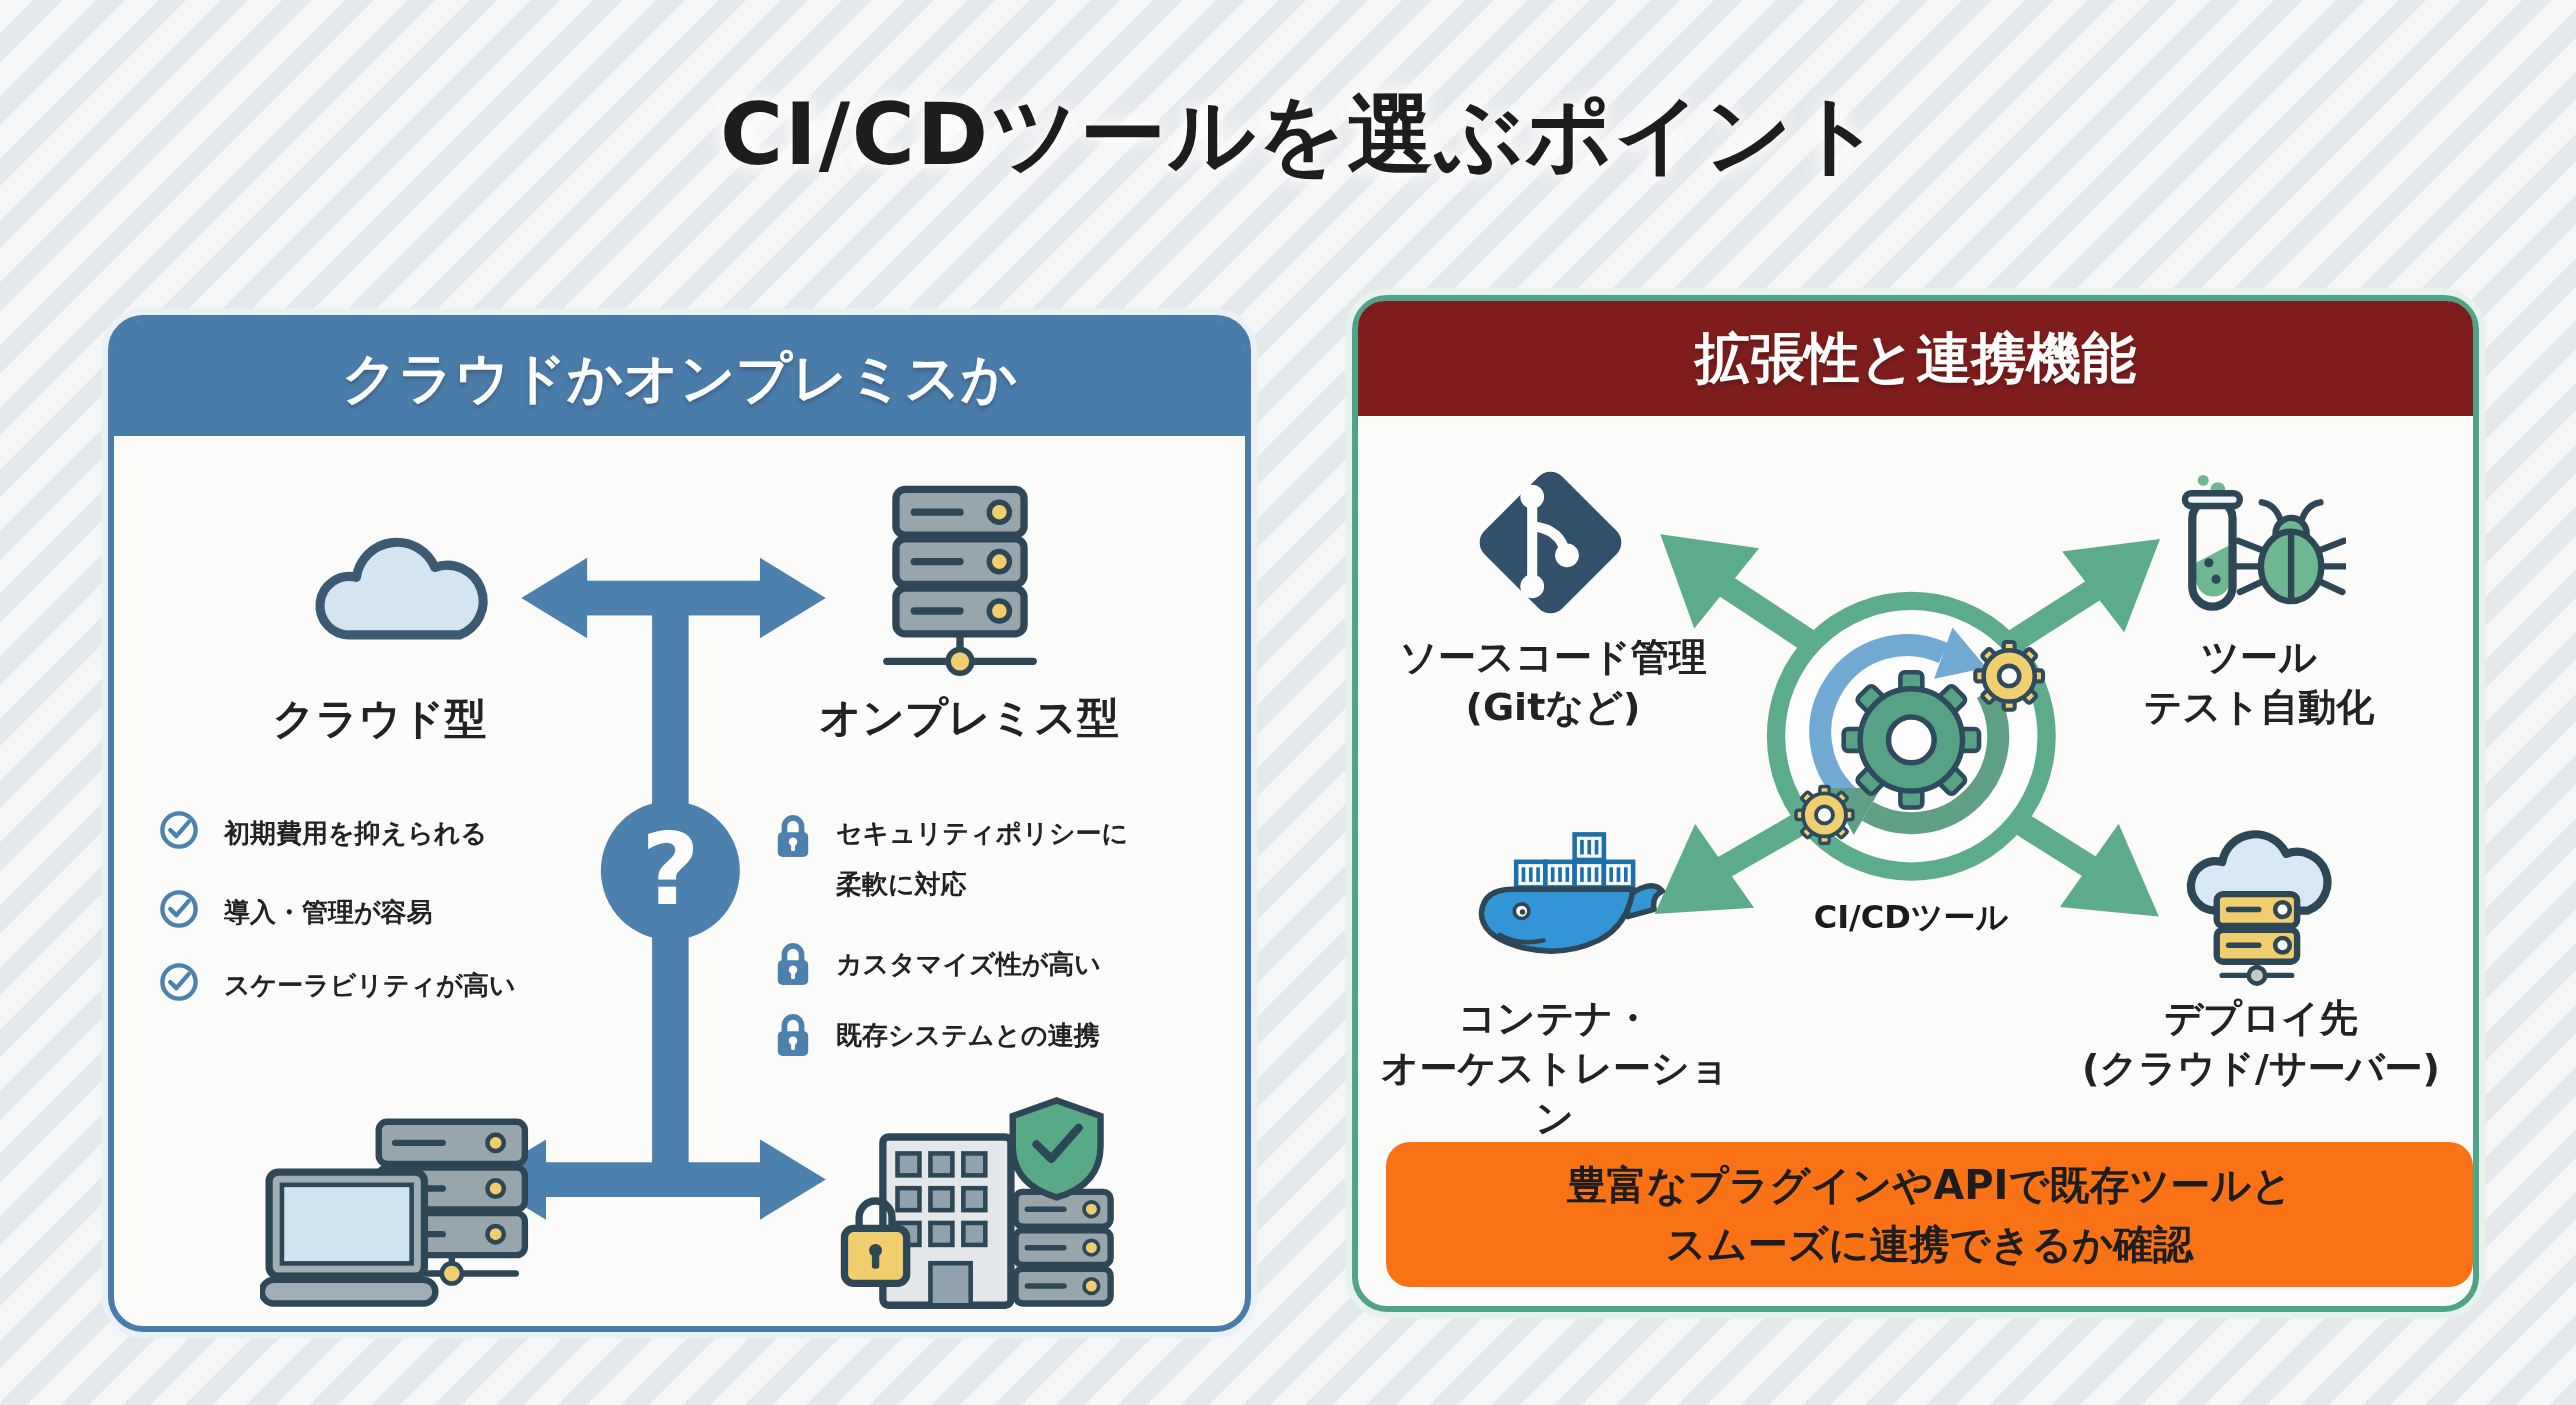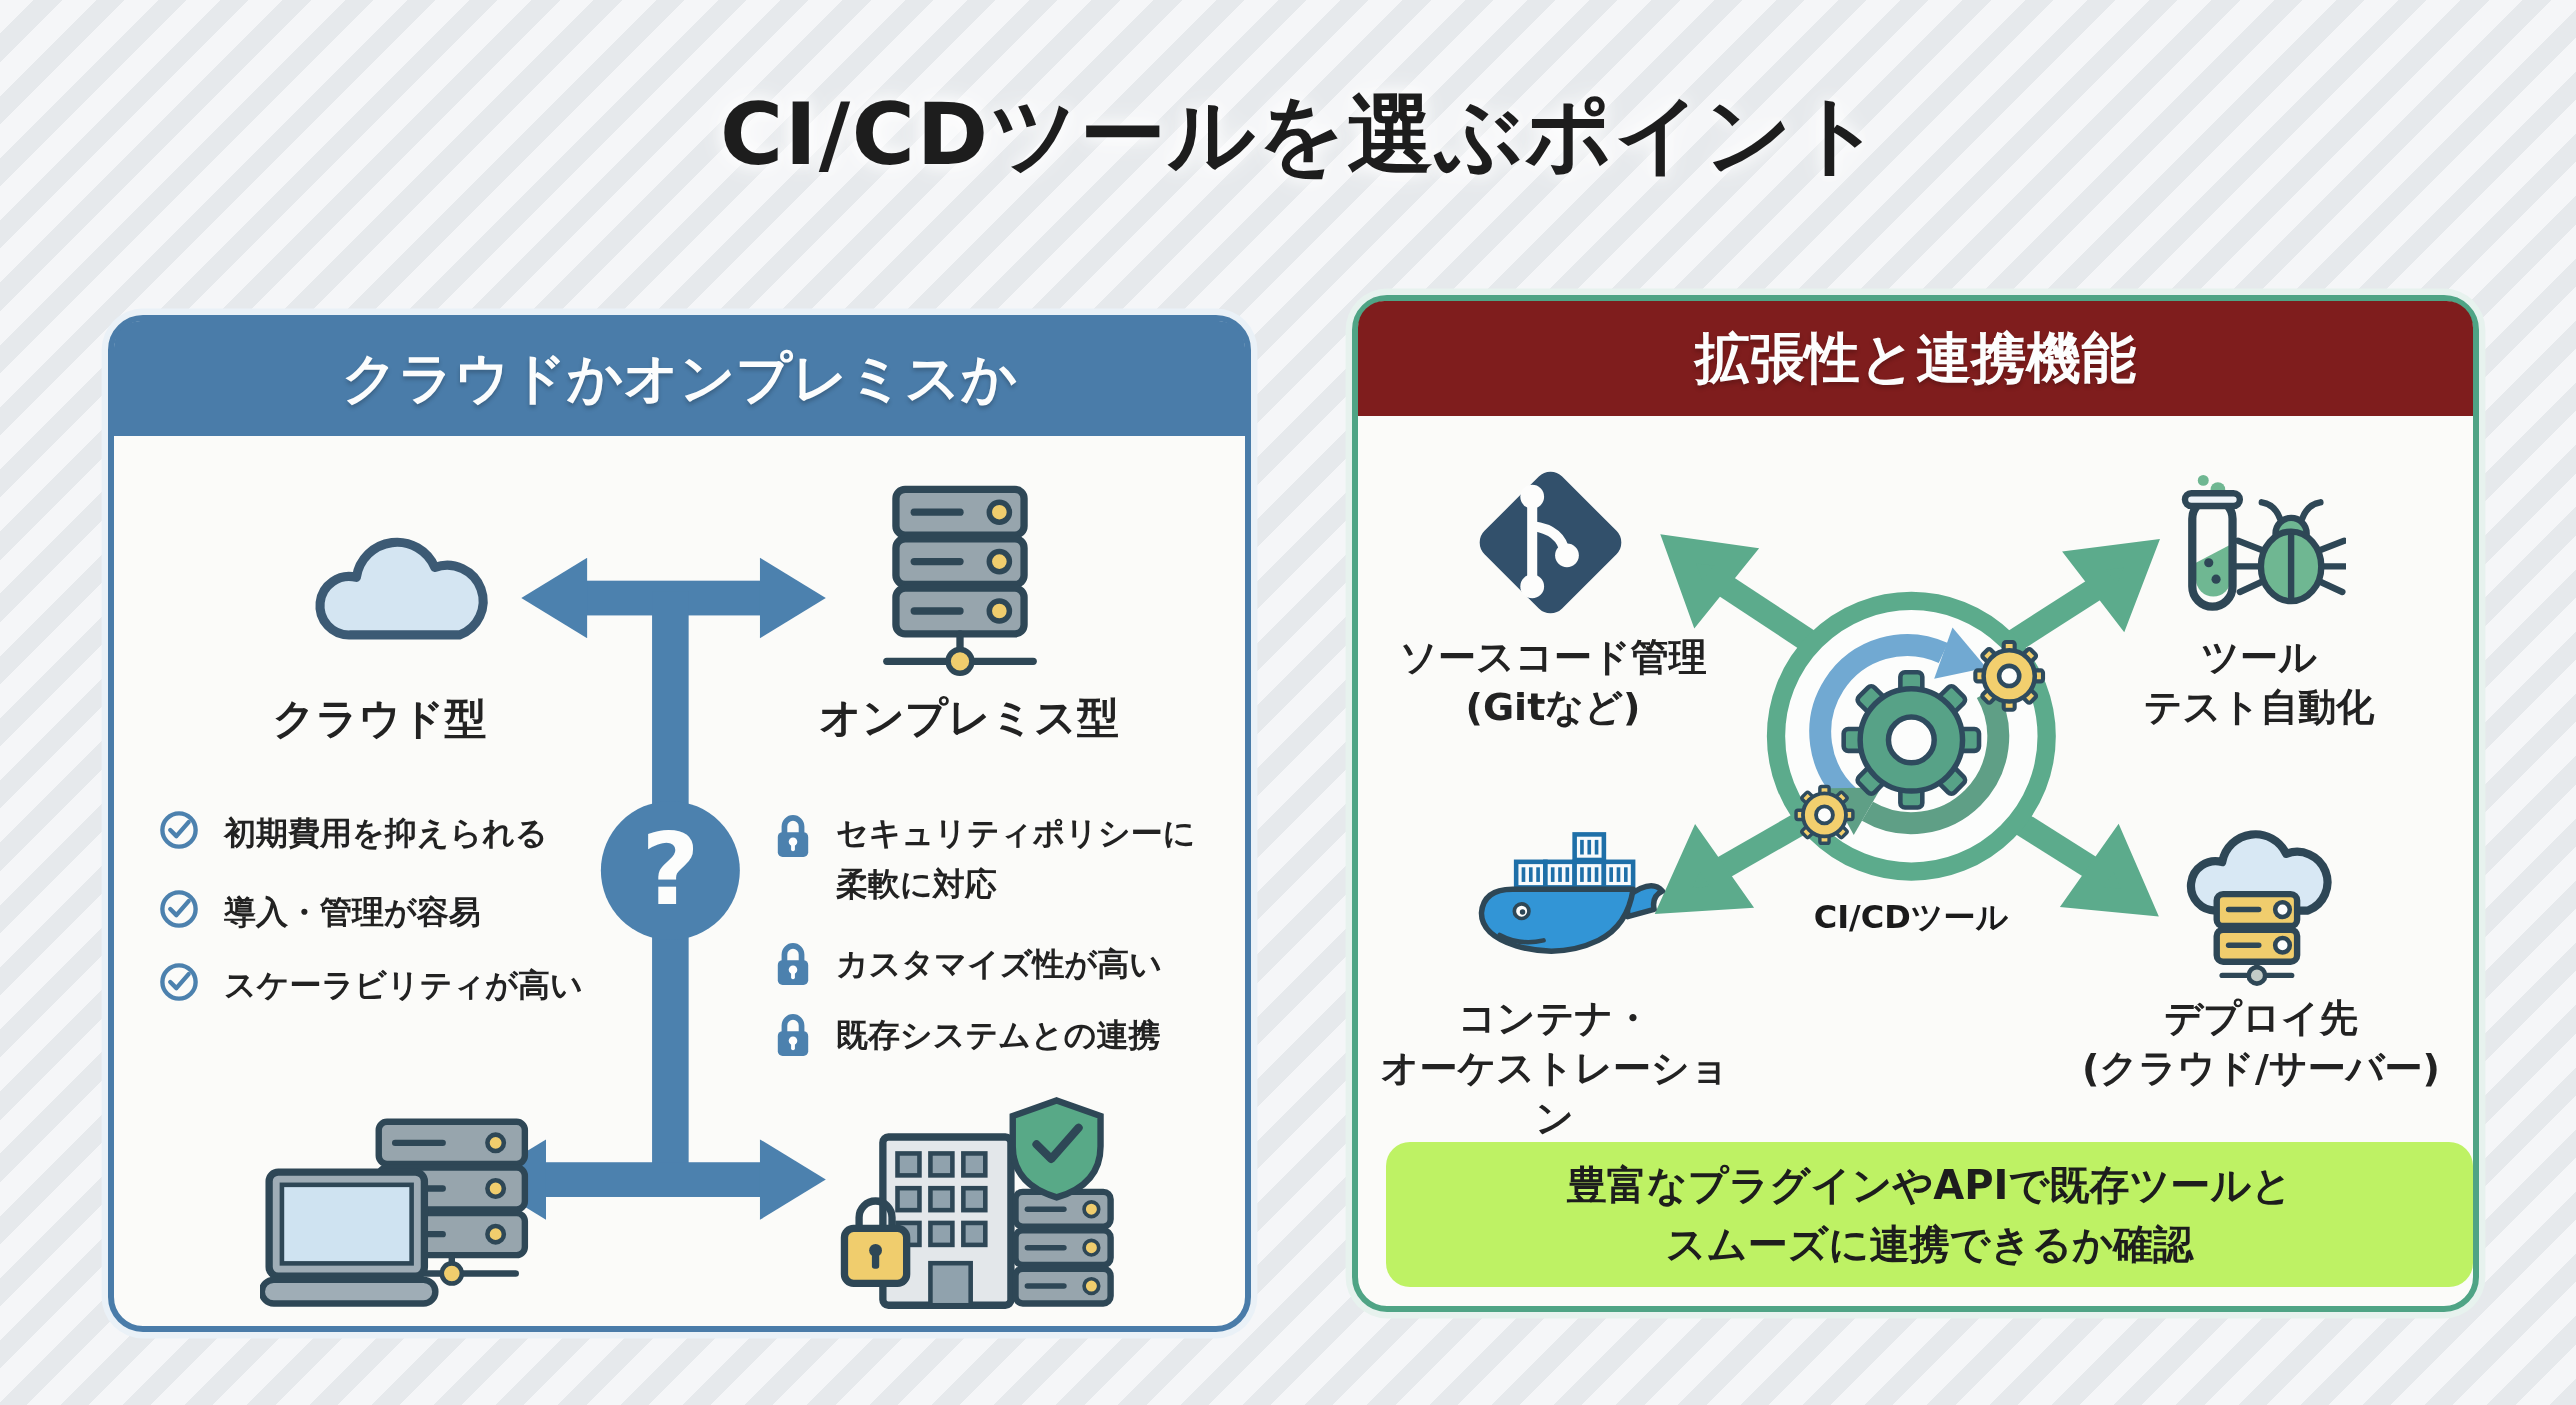--- a/index.html
+++ b/index.html
@@ -13,25 +13,25 @@
   .panel.right{left:1352px;width:1127px;border:6.4px solid #4fa485;box-shadow:0 0 0 6.4px #e7f2ee;}
   .panel-header{position:absolute;top:0;left:0;right:0;height:115px;border-radius:26.5px 26.5px 0 0;
     display:flex;align-items:center;justify-content:center;font-size:55px;font-weight:800;color:#fcfdfd;
     text-shadow:0 2.7px 4.6px rgba(0,0,0,.22);}
   .panel.left .panel-header{background:#4a7ca9;}
   .panel.right .panel-header{background:#7f1d1d;}
   .abs{position:absolute;}
   .node-label{position:absolute;text-align:center;font-weight:800;color:#222;}
   .type-label{font-size:42px;line-height:46px;}
   .spoke-label{font-size:38px;line-height:50px;}
-  .row{position:absolute;display:flex;gap:24px;font-size:32px;font-weight:800;color:#222;}
+  .row{position:absolute;display:flex;gap:24px;font-size:26px;font-weight:800;color:#222;}
   .row .txt{line-height:48px;}
   .row.multi .txt{line-height:51px;}
   .cicd-label{position:absolute;text-align:center;font-size:32px;font-weight:800;color:#1b1b1b;}
-  .note{position:absolute;left:28px;top:841px;width:1087px;height:145px;background:#bef264;border-radius:24px;
+  .note{position:absolute;left:28px;top:841px;width:1087px;height:145px;background:#f97316;border-radius:24px;
     display:flex;flex-direction:column;align-items:center;justify-content:center;
     font-size:40px;font-weight:800;line-height:59px;color:#1d1d1d;}
   svg{display:block;}
 </style>
 </head>
 <body>
 
 <div class="canvas">
 
   <div class="title">CI/CDツールを選ぶポイント</div>

